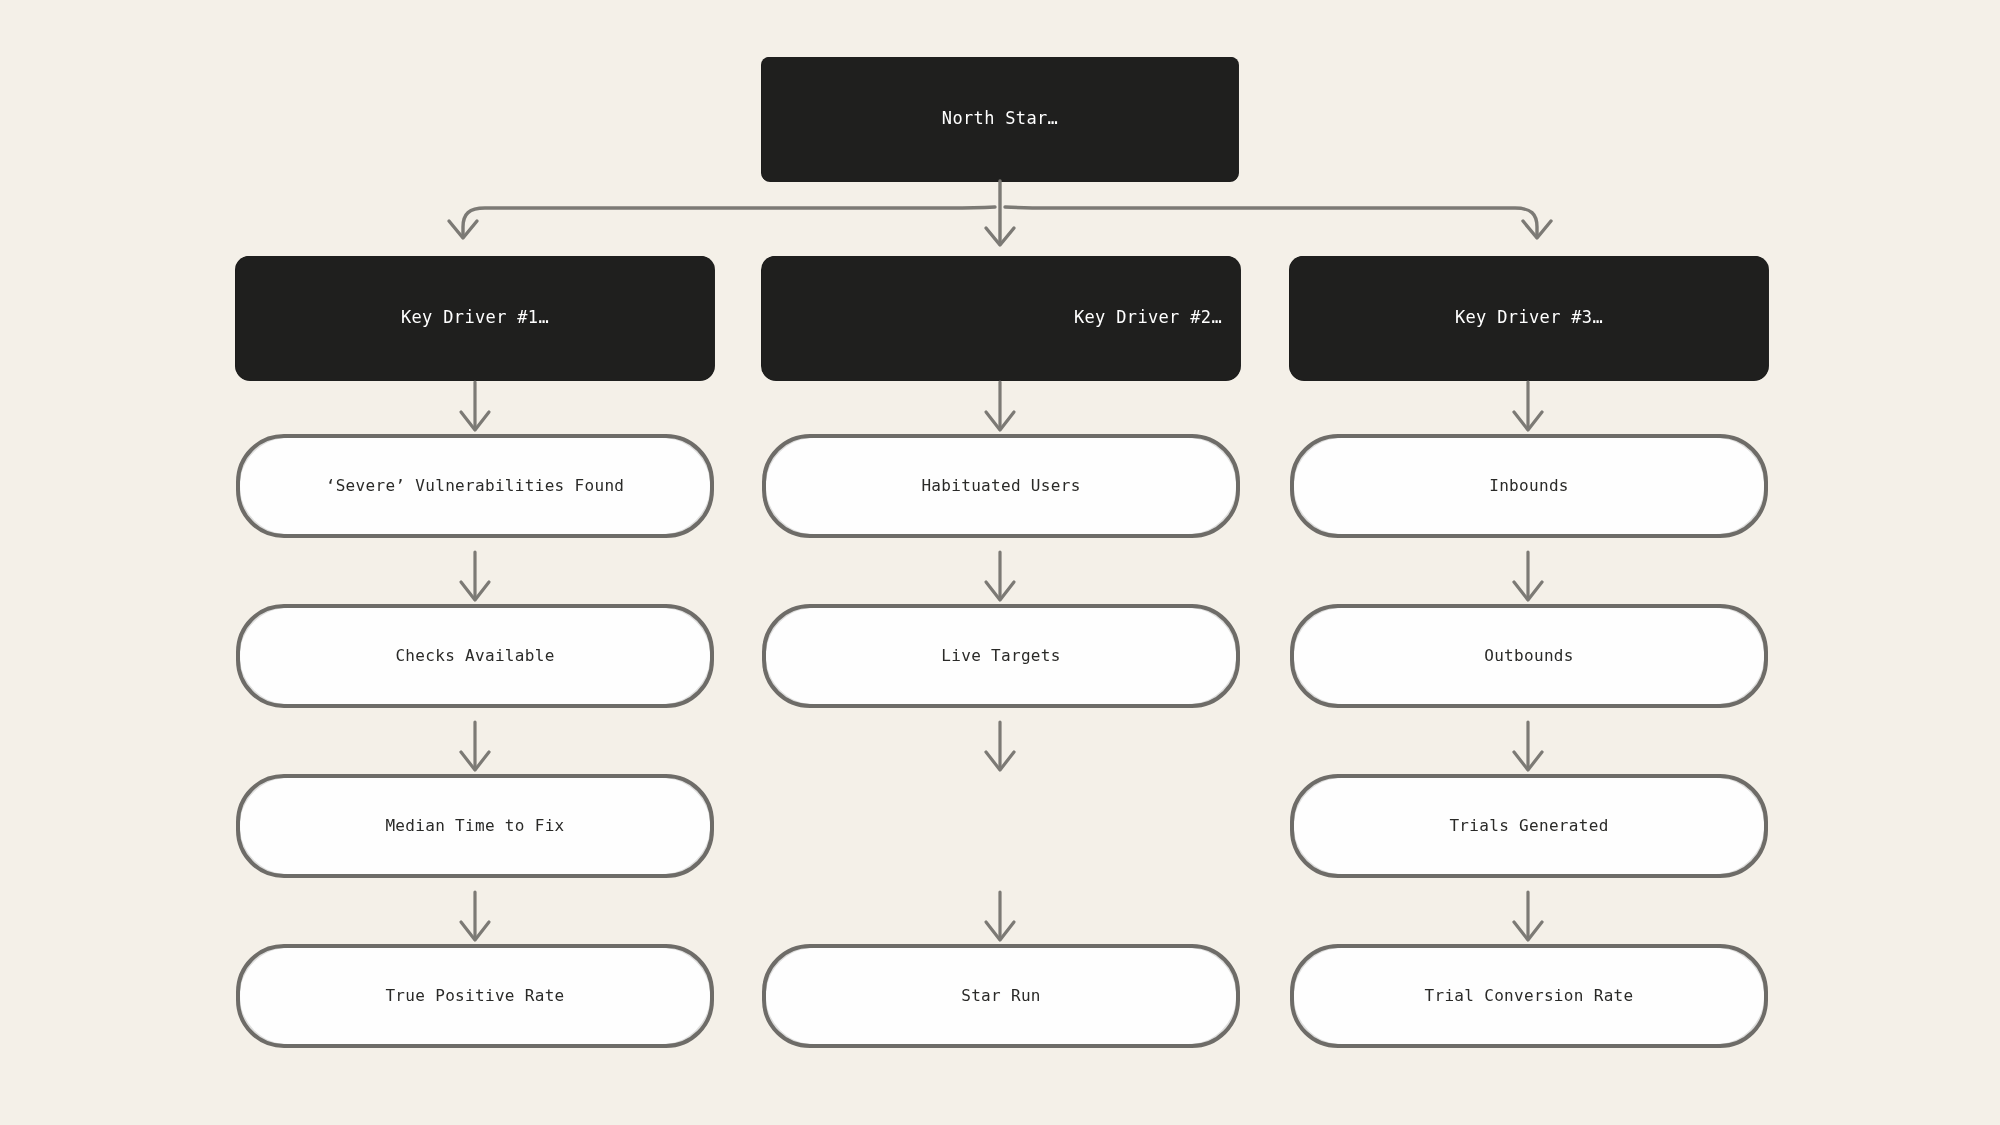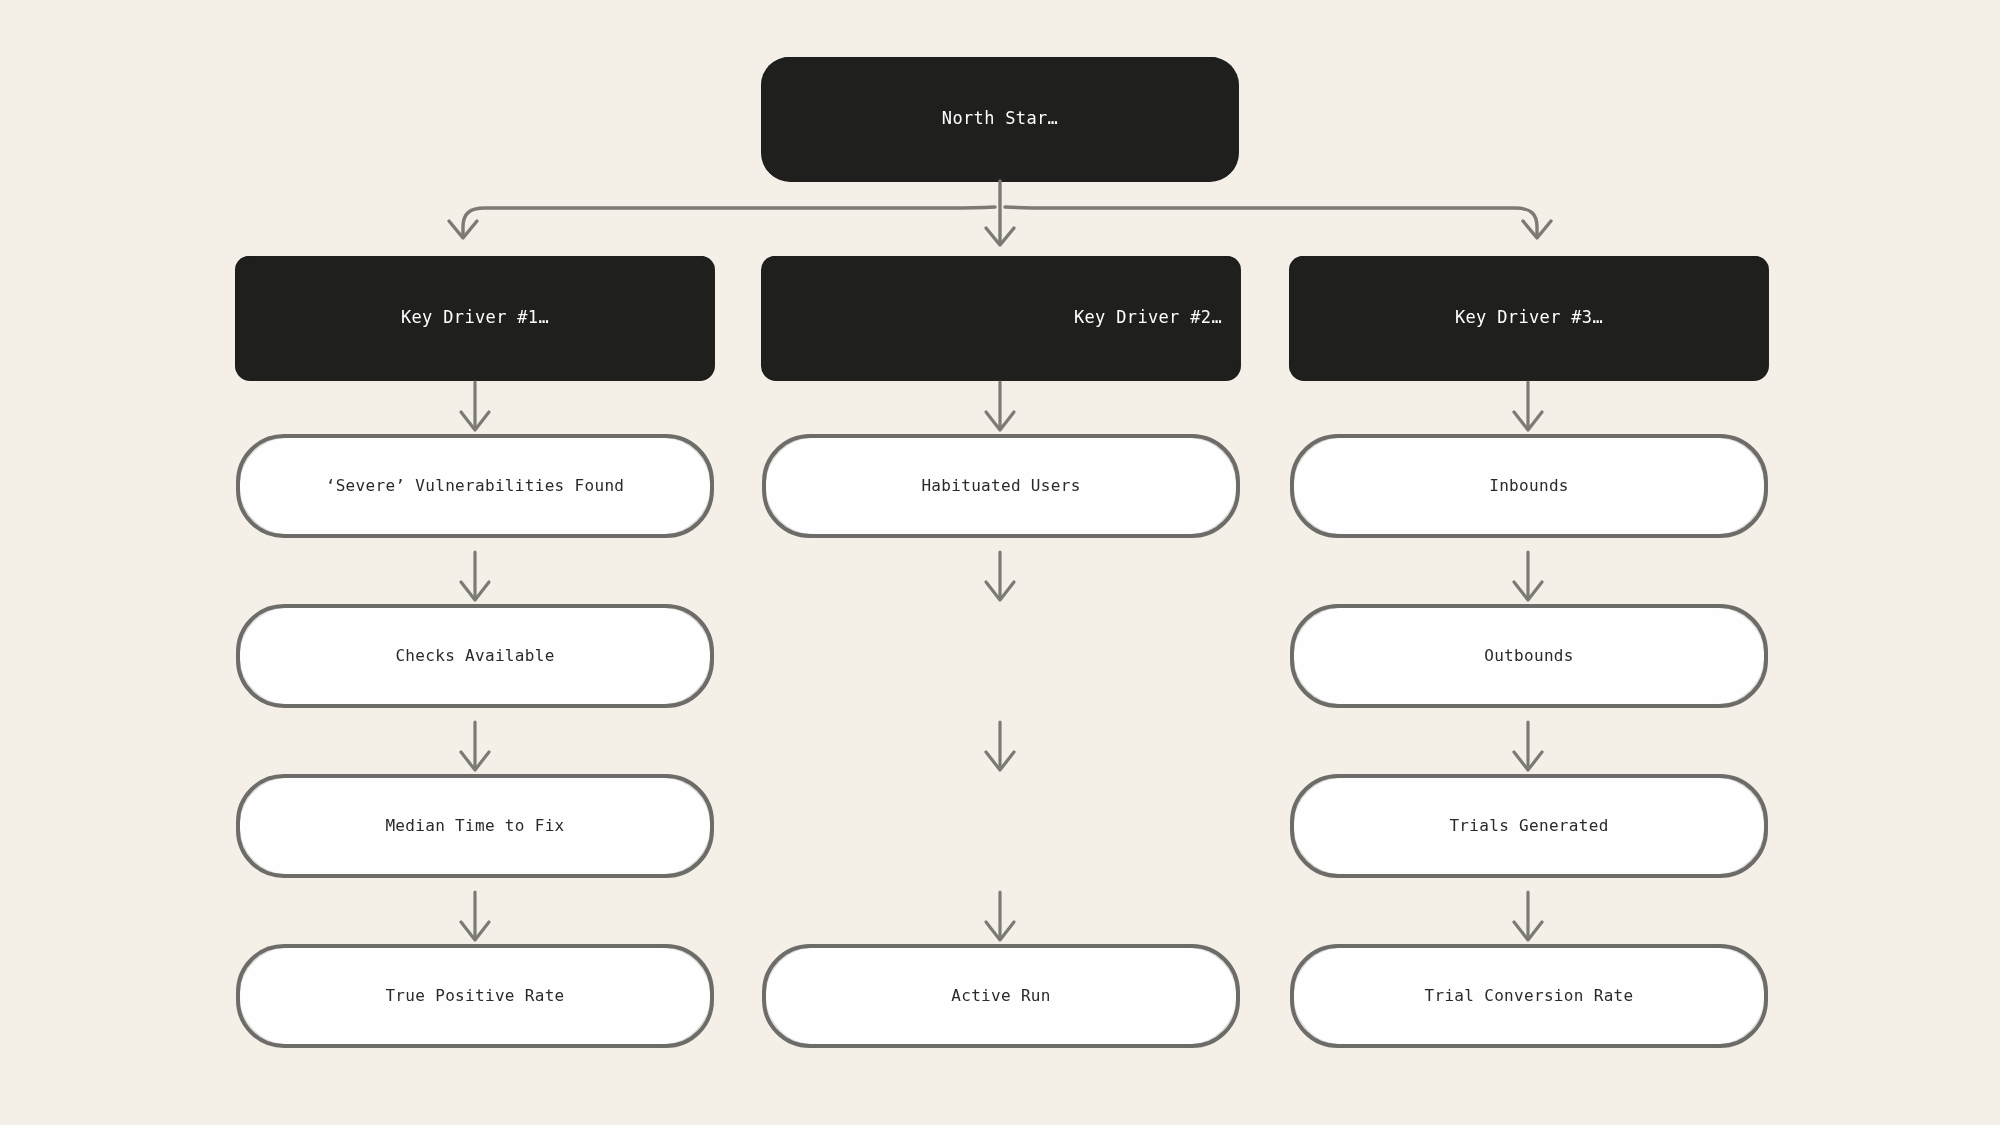--- a/index.html
+++ b/index.html
@@ -41,21 +41,21 @@
 
   
   .node.dark {
     background: #1f1f1e;
     border-radius: 14px;
     color: #ffffff;
     font-size: 17px;
     box-shadow: 0 1px 0 0 #1f1f1e, 1px 0 0 0 #232322, -1px 0 0 0 #1b1b1a;
   }
   .node.dark.root {
-    border-radius: 28px;
+    border-radius: 8px;
     font-size: 17px;
   }
 
   
   .node.light {
     background: #fefefe;
     border: 4px solid #6e6c68;
     border-radius: 48px;
     color: #2a2a28;
     font-size: 16px;
@@ -177,38 +177,41 @@
     <span class="node-label">Habituated Users</span>
   </div>
 
   <div class="connector" style="left:980px; top:552px; width:40px; height:52px;">
     <svg width="40" height="52" viewBox="0 0 40 52">
       <path class="arrow-stroke thin" d="M 20 0 L 20 46"></path>
       <path class="arrow-stroke thin" d="M 6 30 L 20 48 L 34 30"></path>
     </svg>
   </div>
 
+  <div class="node light" style="left:762px; top:604px; width:478px; height:104px;">
+    <span class="node-label">Live Targets</span>
+  </div>
 
   <div class="connector" style="left:980px; top:722px; width:40px; height:52px;">
     <svg width="40" height="52" viewBox="0 0 40 52">
       <path class="arrow-stroke thin" d="M 20 0 L 20 46"></path>
       <path class="arrow-stroke thin" d="M 6 30 L 20 48 L 34 30"></path>
     </svg>
   </div>
 
 
   <div class="connector" style="left:980px; top:892px; width:40px; height:52px;">
     <svg width="40" height="52" viewBox="0 0 40 52">
       <path class="arrow-stroke thin" d="M 20 0 L 20 46"></path>
       <path class="arrow-stroke thin" d="M 6 30 L 20 48 L 34 30"></path>
     </svg>
   </div>
 
   <div class="node light" style="left:762px; top:944px; width:478px; height:104px;">
-    <span class="node-label">Active Run</span>
+    <span class="node-label">Star Run</span>
   </div>
 
   <div class="node dark" style="left:1290px; top:256px; width:478px; height:124px;">
     <span class="node-label">Key Driver #3…</span>
   </div>
 
   <div class="connector" style="left:1508px; top:382px; width:40px; height:52px;">
     <svg width="40" height="52" viewBox="0 0 40 52">
       <path class="arrow-stroke thin" d="M 20 0 L 20 46"></path>
       <path class="arrow-stroke thin" d="M 6 30 L 20 48 L 34 30"></path>

